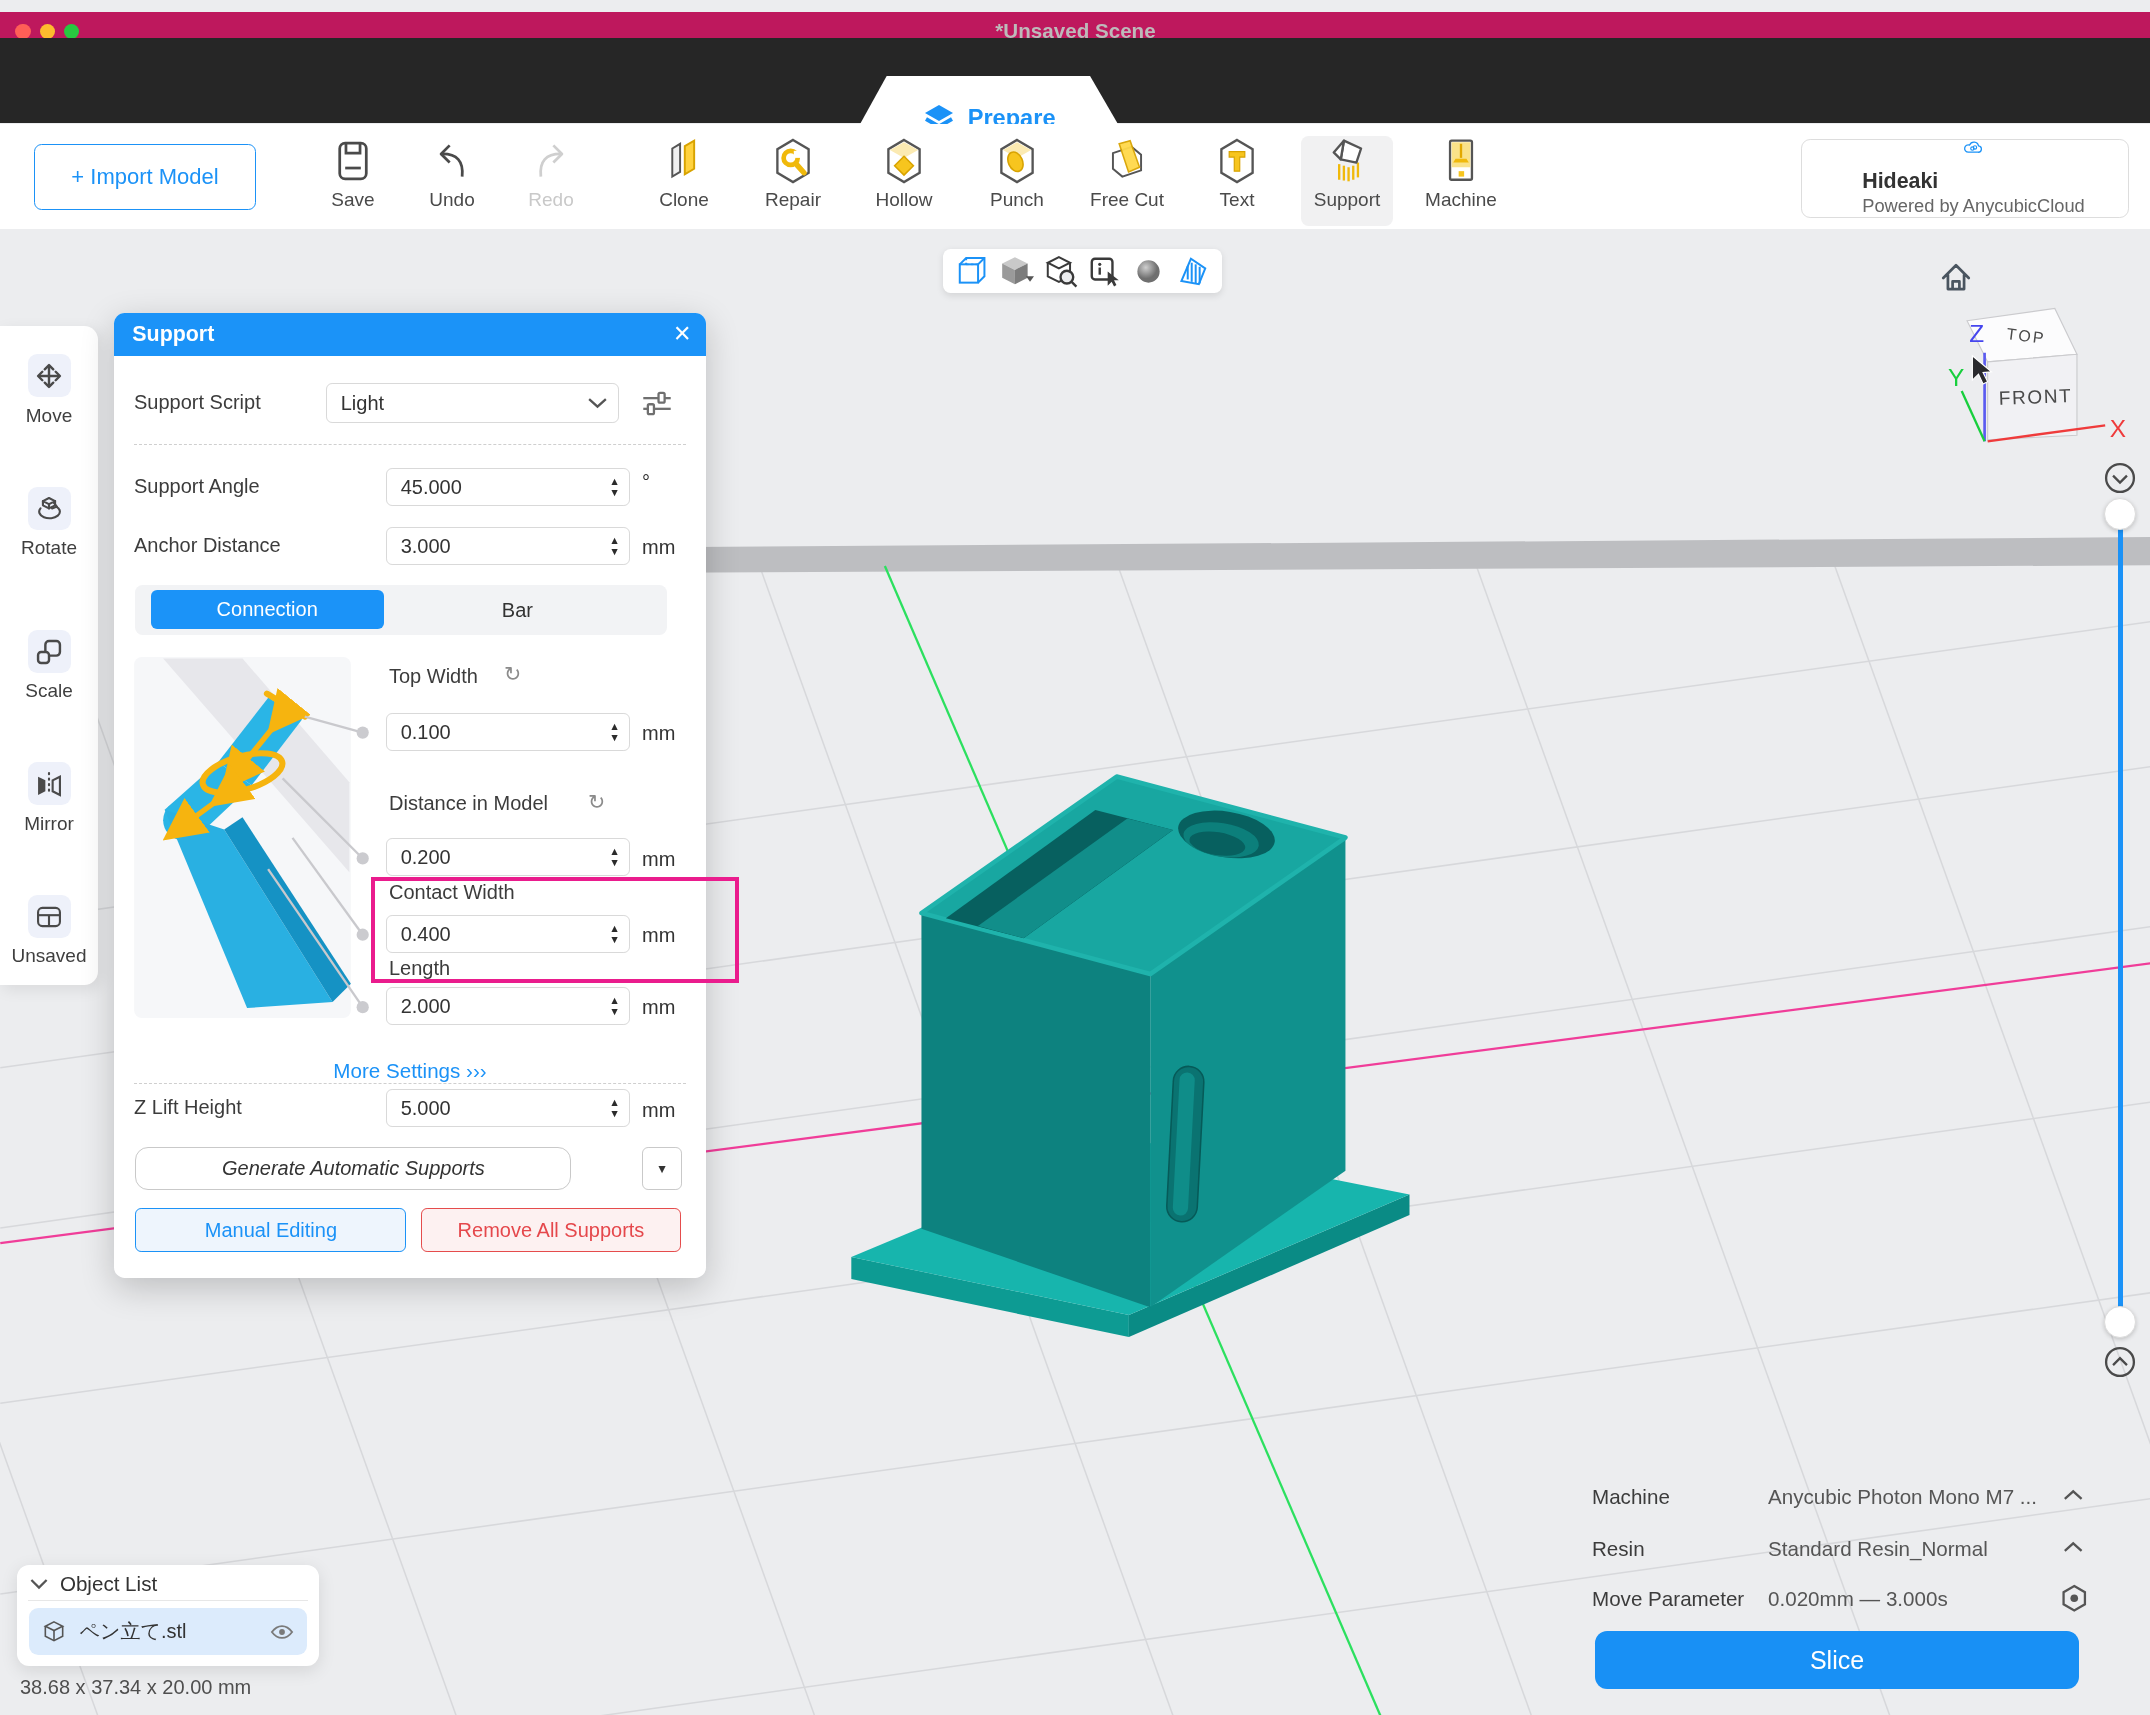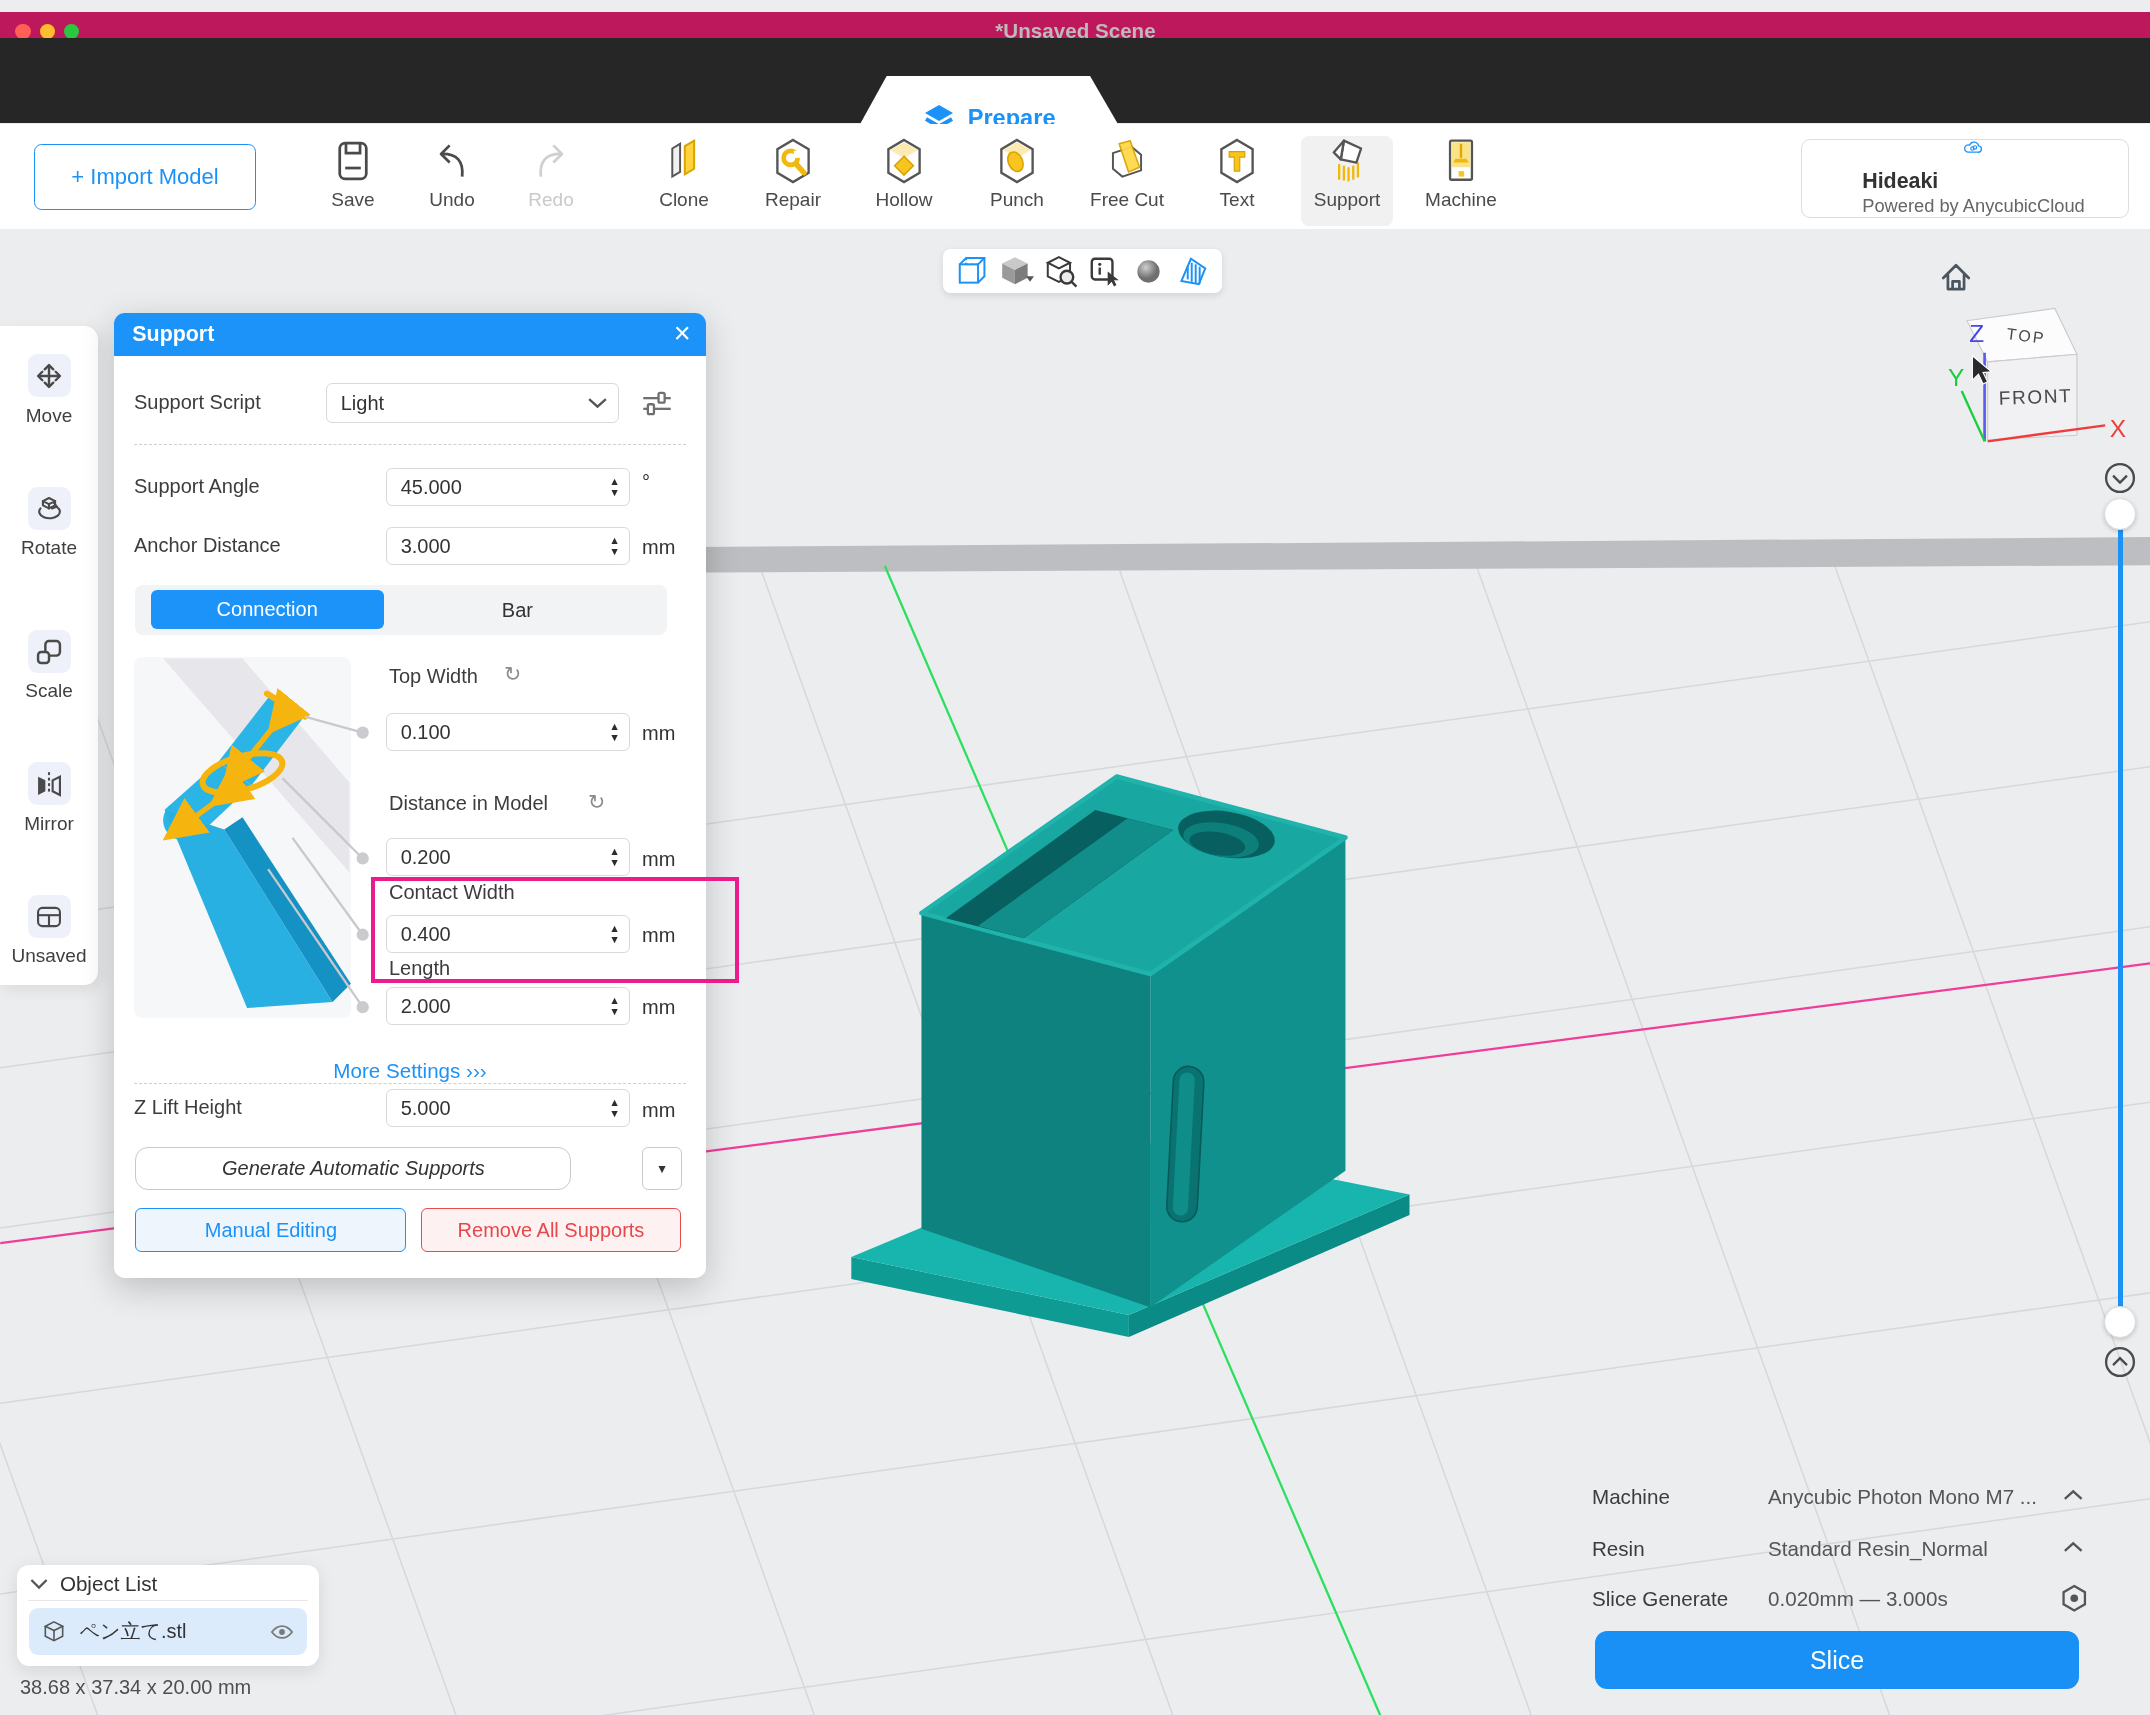--- a/index.html
+++ b/index.html
@@ -544,21 +544,21 @@
   <svg class="abs" style="left:2061px;top:1486px;z-index:8" width="24.4" height="18.3" viewBox="0 0 32 24">
       <polyline points="5,17 16,7 27,17" fill="none" stroke="#555" stroke-width="3"></polyline>
     </svg>
 
   <div class="strow" style="left:1592px;top:1537px">Resin</div>
   <div class="stval" style="left:1768px;top:1537px">Standard Resin_Normal</div>
   <svg class="abs" style="left:2061px;top:1538px;z-index:8" width="24.4" height="18.3" viewBox="0 0 32 24">
       <polyline points="5,17 16,7 27,17" fill="none" stroke="#555" stroke-width="3"></polyline>
     </svg>
 
-  <div class="strow" style="left:1592px;top:1587px">Slice Generate</div>
+  <div class="strow" style="left:1592px;top:1587px">Move Parameter</div>
   <div class="stval" style="left:1768px;top:1587px">0.020mm — 3.000s</div>
   <svg class="abs" style="left:2059px;top:1583px;z-index:8" width="30.5" height="30.5" viewBox="0 0 40 40">
       <polygon points="20,4 34,12 34,28 20,36 6,28 6,12" fill="none" stroke="#555" stroke-width="3"></polygon>
       <circle cx="20" cy="20" r="5" fill="#555"></circle>
     </svg>
 
   <div class="slicebtn">Slice</div>
 
 </div>
 

